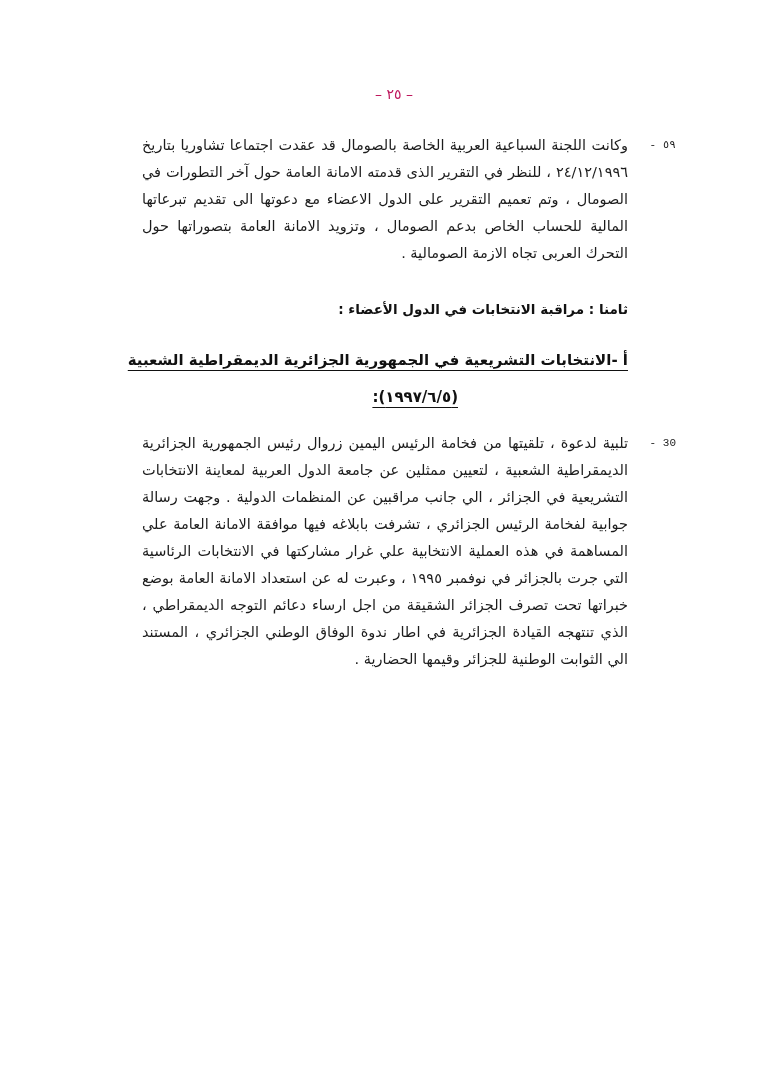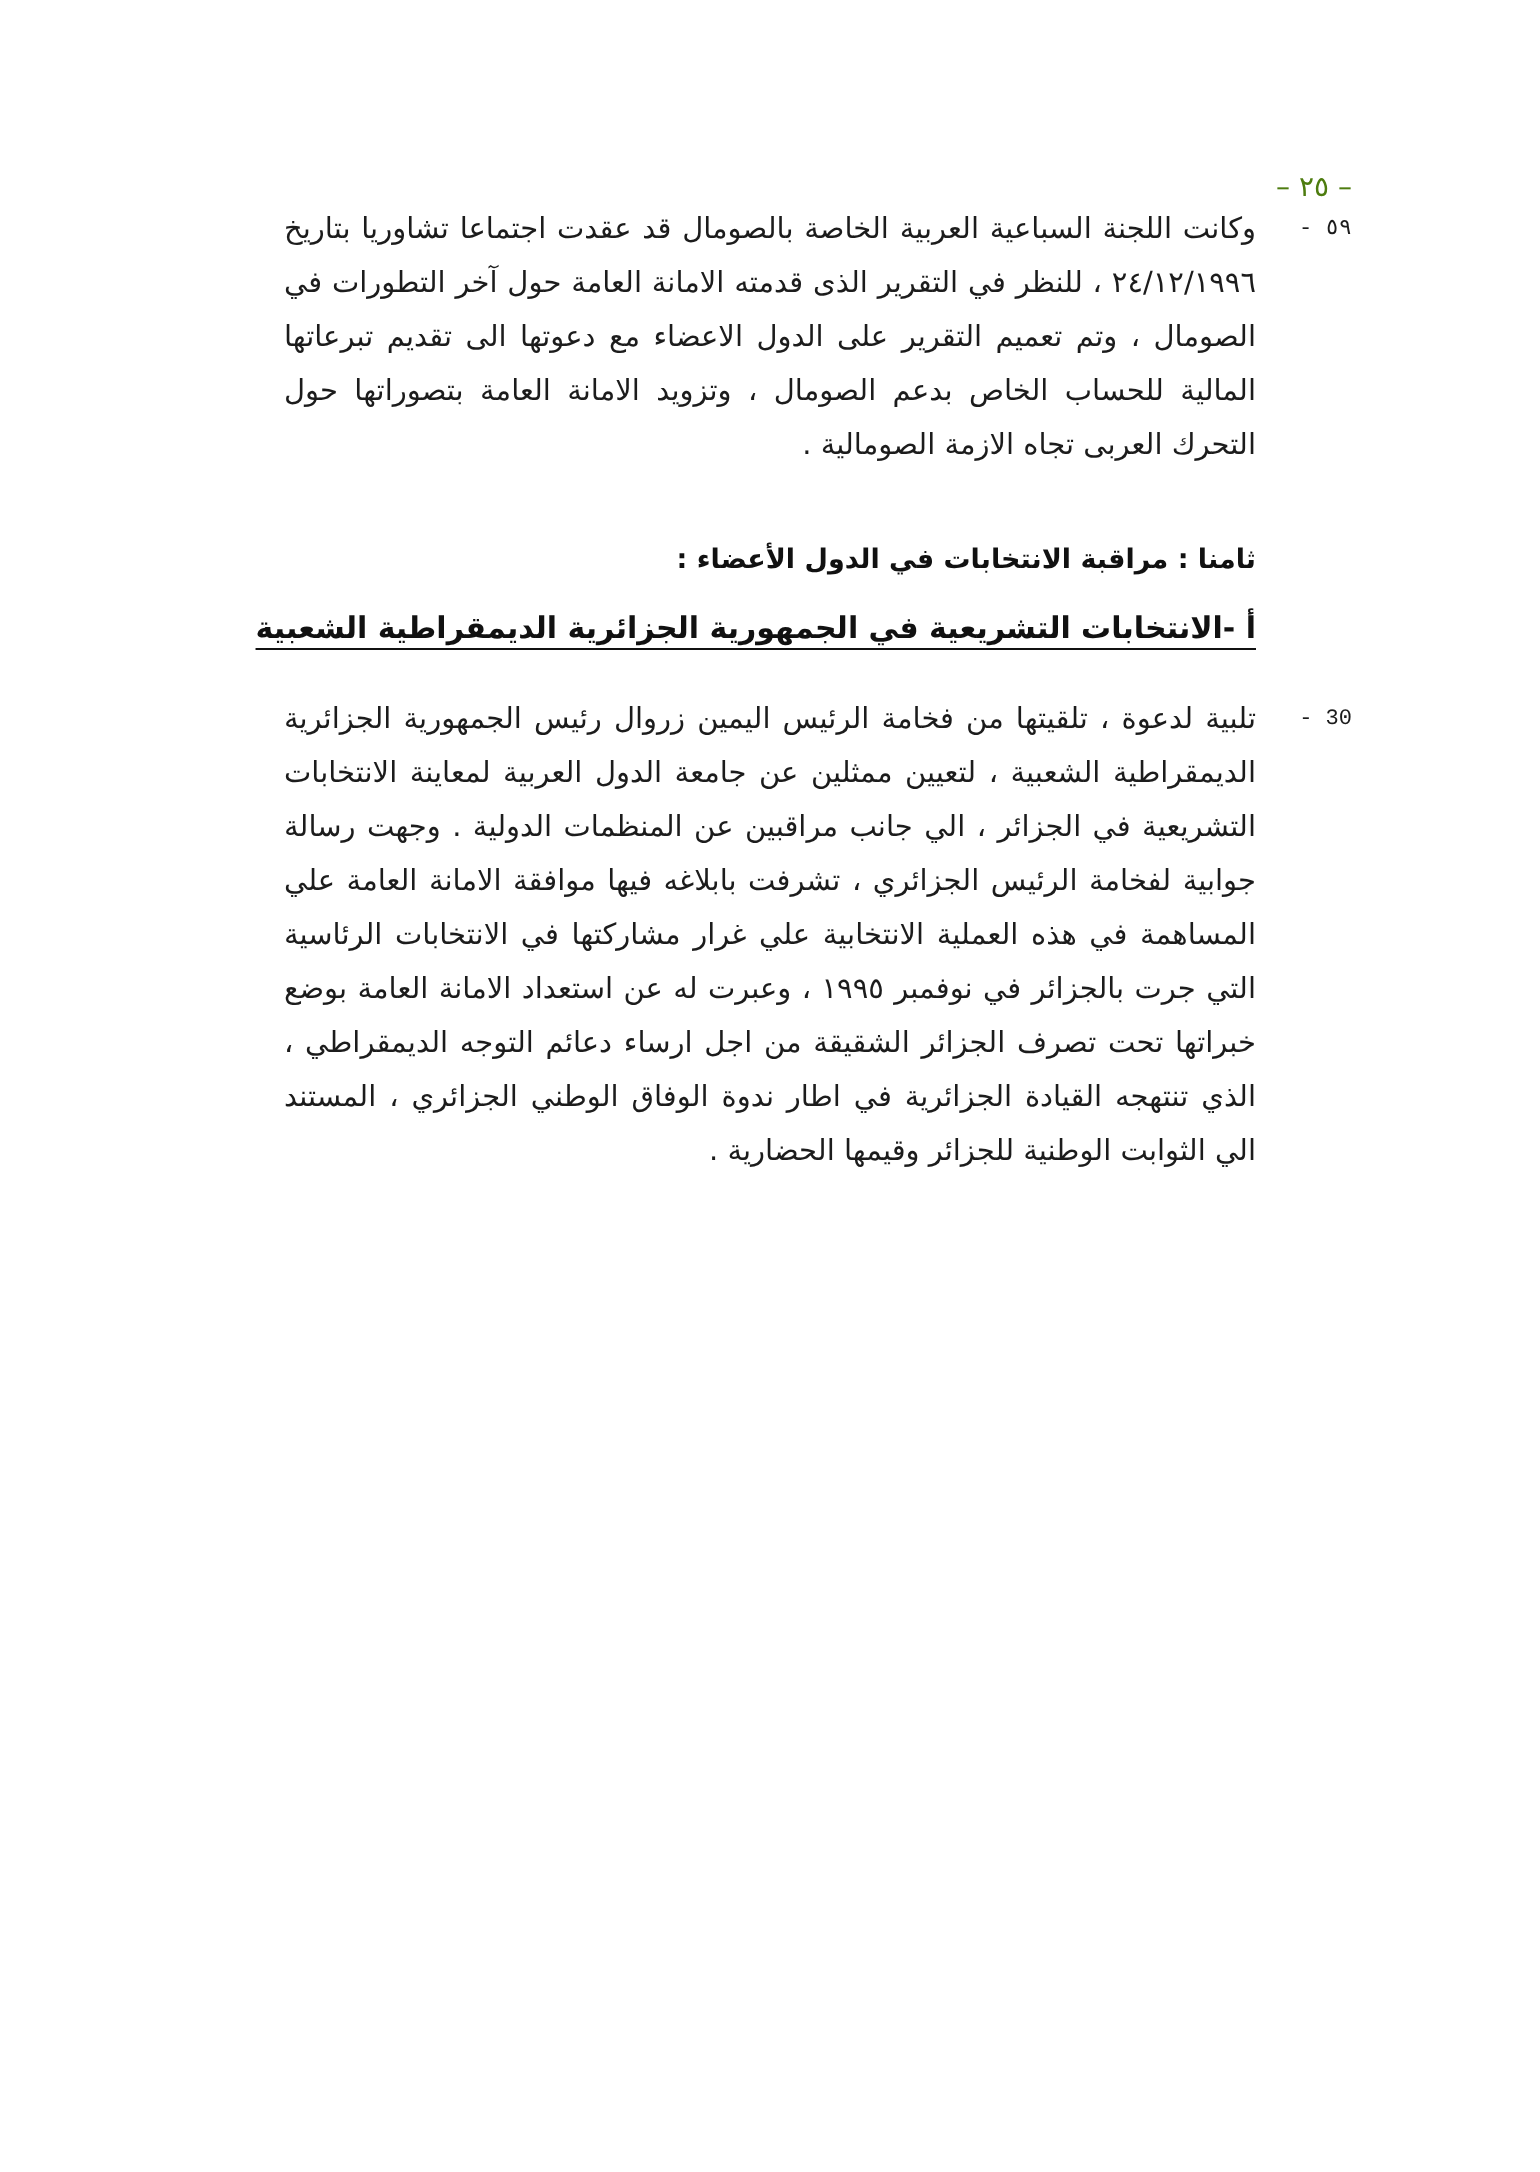--- a/index.html
+++ b/index.html
@@ -13,23 +13,25 @@
     margin: 0 auto;
     background: #ffffff;
     direction: rtl;
     font-family: "DejaVu Sans", sans-serif;
     color: #1c1c1c;
     box-sizing: border-box;
     padding: 86px 94px 40px 112px;
     overflow: hidden;
   }
   .page-number {
+    text-align: center;
     font-size: 14px;
     letter-spacing: 2px;
-    color: #4d7c0f;
+    margin-bottom: 30px;
+    color: #be185d;
   }
   .para {
     display: flex;
     flex-direction: row;
     align-items: flex-start;
   }
   .para-num {
     flex: 0 0 36px;
     width: 36px;
     margin-left: 12px;
@@ -52,21 +54,21 @@
     margin: 32px 48px 0 0;
     text-align: right;
   }
   .section-heading {
     font-weight: bold;
     font-size: 13.5px;
     color: #111;
     margin-left: 20px;
   }
   .sub-heading-row {
-    margin: 16px 48px 0 0;
+    margin: 32px 48px 0 0;
     text-align: right;
   }
   .sub-heading {
     font-weight: bold;
     font-size: 15px;
     text-decoration: underline;
     text-underline-offset: 5px;
     color: #111;
   }
   .date-row {
@@ -100,19 +102,22 @@
   </div>
 
   <div class="section-heading-row">
     <span class="section-heading">ثامنا : مراقبة الانتخابات في الدول الأعضاء :</span>
   </div>
 
   <div class="sub-heading-row">
     <span class="sub-heading">أ -الانتخابات التشريعية في الجمهورية الجزائرية الديمقراطية الشعبية</span>
   </div>
 
+  <div class="date-row">
+    <span class="date-line">(١٩٩٧/٦/٥):</span>
+  </div>
 
   <div class="para para-60">
     <div class="para-num">30 -</div>
     <div class="para-text">تلبية لدعوة ، تلقيتها من فخامة الرئيس اليمين زروال رئيس الجمهورية الجزائرية الديمقراطية الشعبية ، لتعيين ممثلين عن جامعة الدول العربية لمعاينة الانتخابات التشريعية في الجزائر ، الي جانب مراقبين عن المنظمات الدولية .  وجهت رسالة جوابية لفخامة الرئيس الجزائري ، تشرفت بابلاغه فيها موافقة الامانة العامة علي المساهمة في هذه العملية الانتخابية علي غرار مشاركتها في الانتخابات الرئاسية التي جرت بالجزائر في نوفمبر ١٩٩٥ ، وعبرت له عن استعداد الامانة العامة بوضع خبراتها تحت تصرف الجزائر الشقيقة من اجل ارساء دعائم التوجه الديمقراطي ، الذي تنتهجه القيادة الجزائرية في اطار ندوة الوفاق الوطني الجزائري ، المستند الي الثوابت الوطنية للجزائر وقيمها الحضارية .</div>
   </div>
 
 </div>
 
 </body></html>

